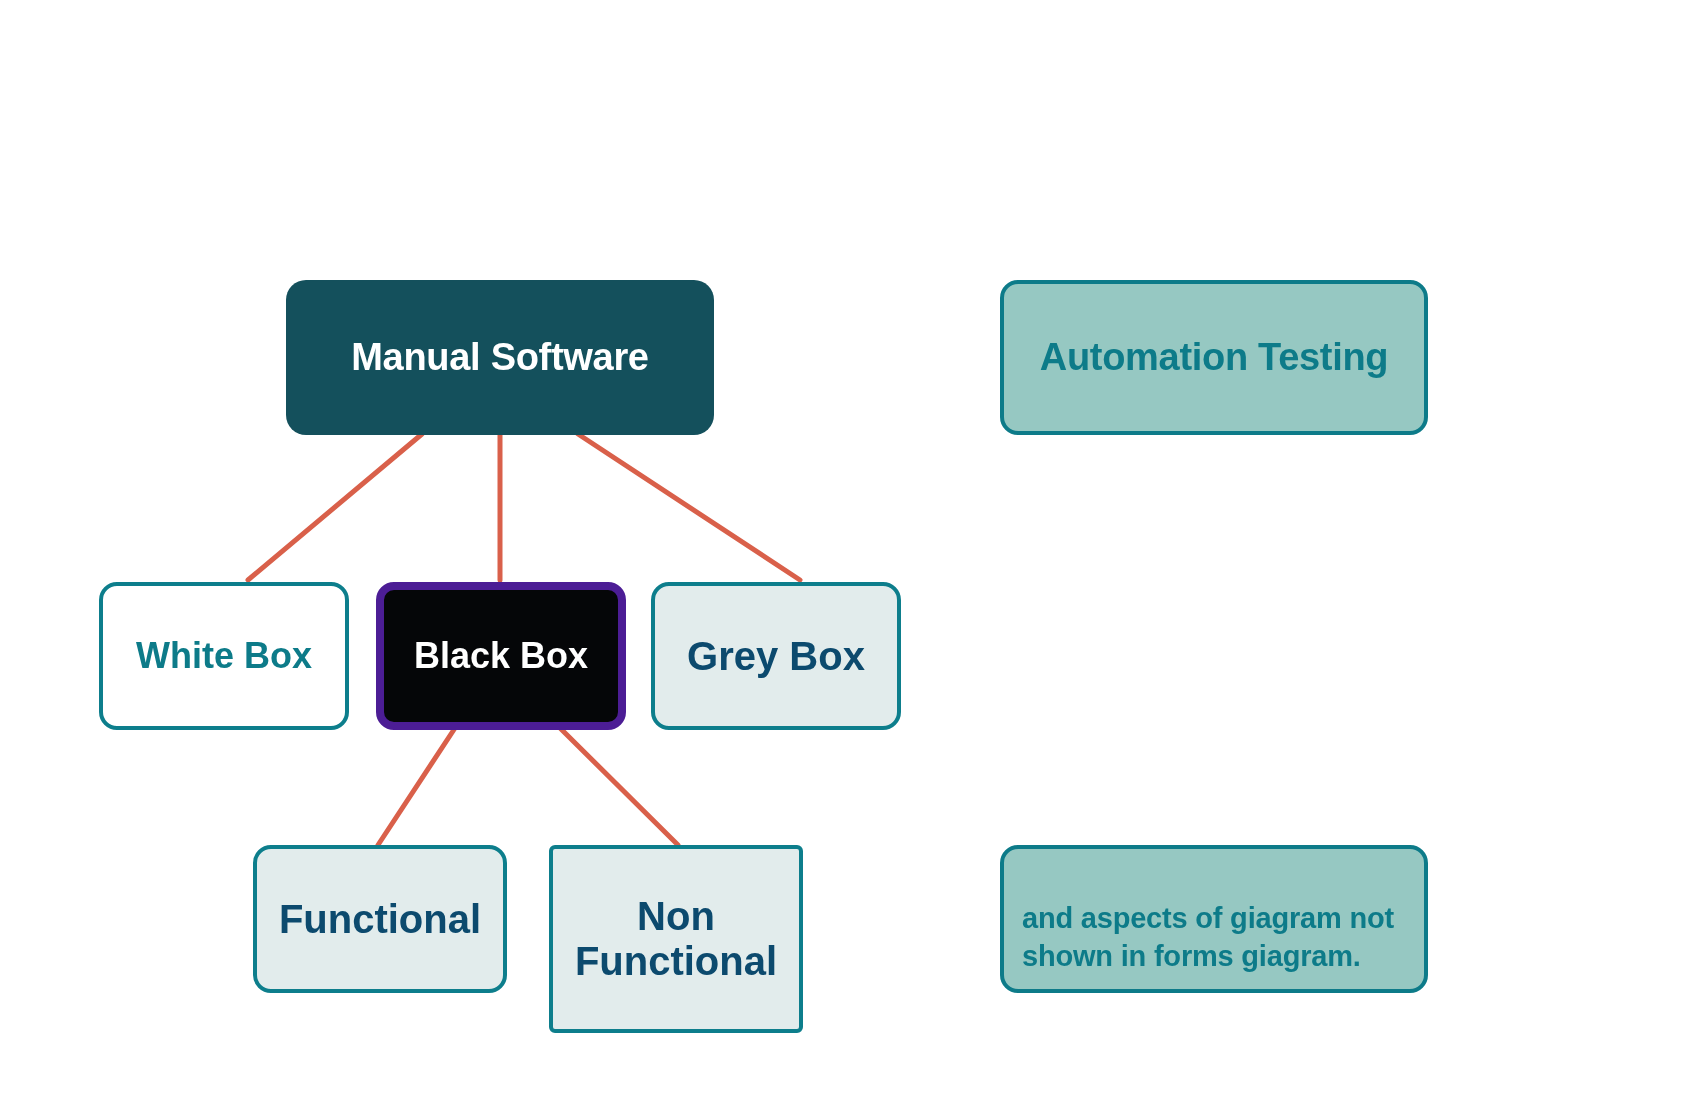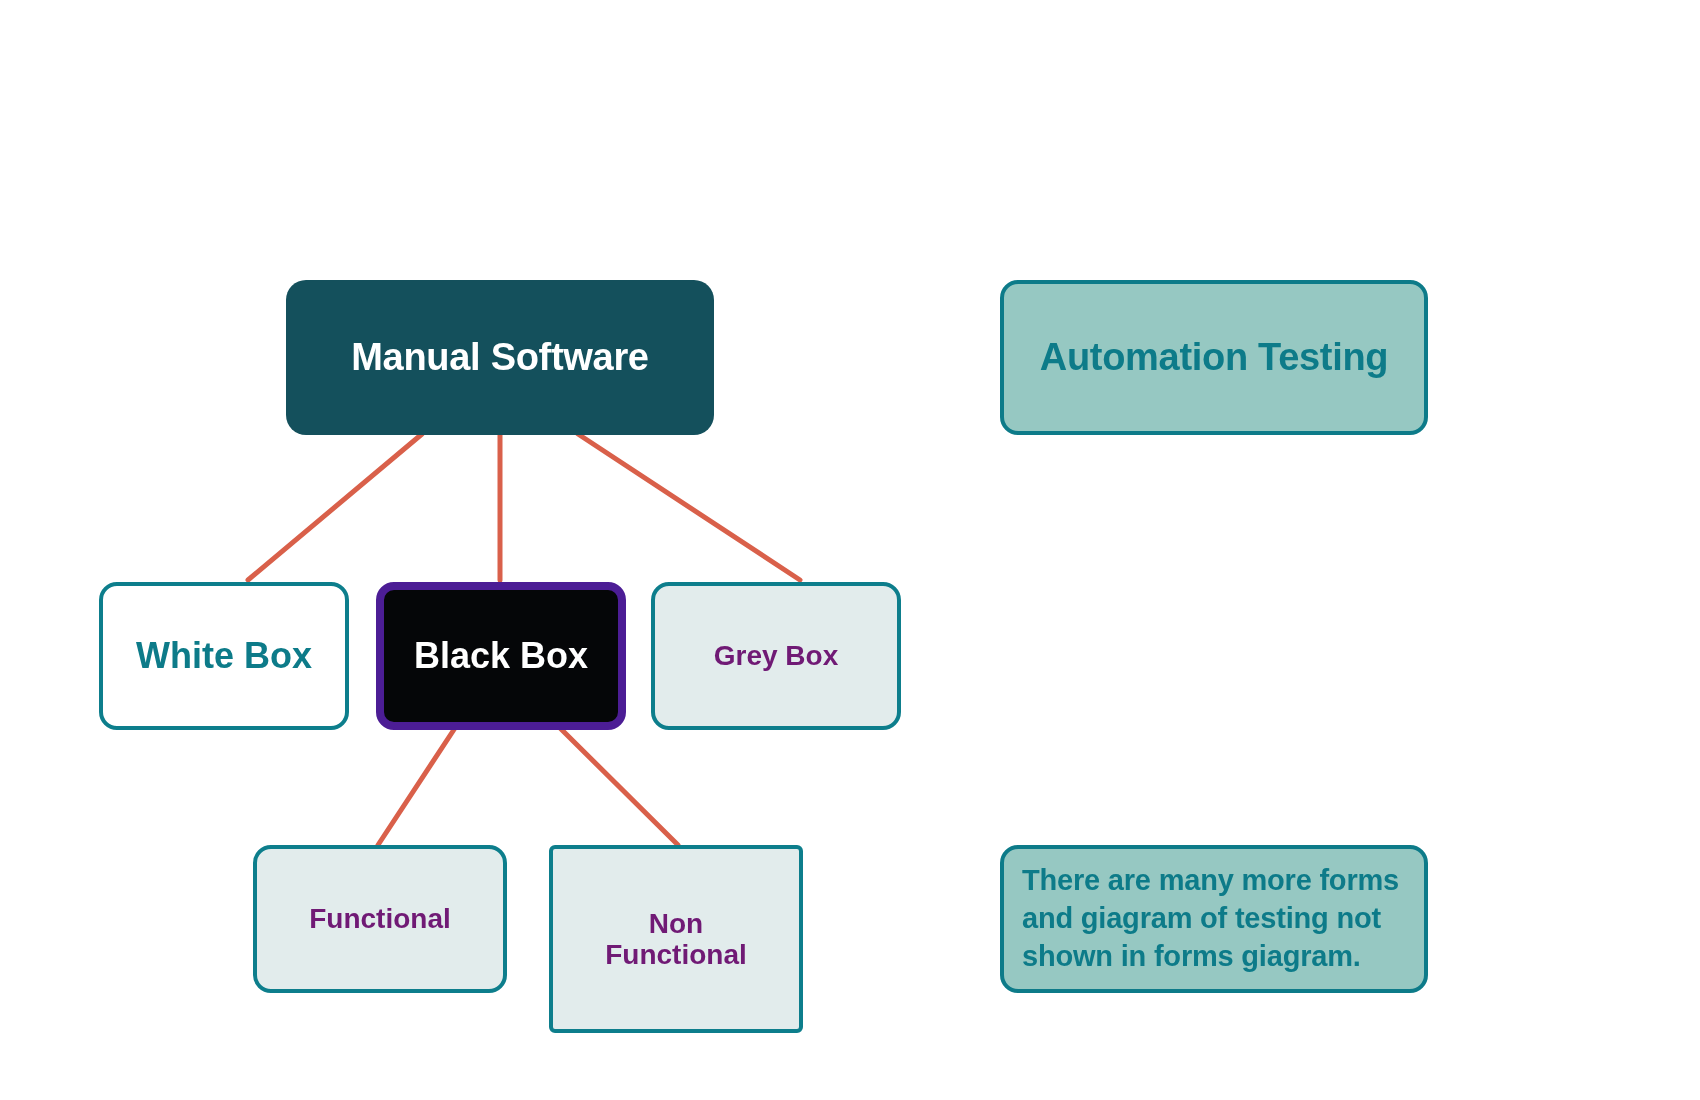--- a/index.html
+++ b/index.html
@@ -89,22 +89,22 @@
     background: #050608;
     border: 8px solid #4c1d95;
     color: #ffffff;
     font-size: 36px;
   }
 
   
   .node--pale {
     background: #e2ecec;
     border: 4px solid #0d7e8c;
-    color: #701a75;
-    font-size: 28px;
+    color: #0c4a6e;
+    font-size: 40px;
   }
 
   
   .node--note {
     font-size: 29px;
     line-height: 1.30;
     text-align: left;
     justify-content: flex-start;
     align-items: center;
     padding: 0 18px;
@@ -160,19 +160,19 @@
 
   <div class="node node--pale" style="left:549px; top:845px; width:254px; height:188px;border-radius:6px;">
     <span>
       <span>Non</span><br>
       <span>Functional</span>
     </span>
   </div>
 
   <div class="node node--teal node--note" style="left:1000px; top:845px; width:428px; height:148px;">
     <span class="note-text">
-      <span>There are many more forms</span><br>
-      <span>and giagram of testing not</span><br>
+      <br>
+      <span>and aspects of giagram not</span><br>
       <span>shown in forms giagram.</span>
     </span>
   </div>
 
 </div>
 
 </body></html>

